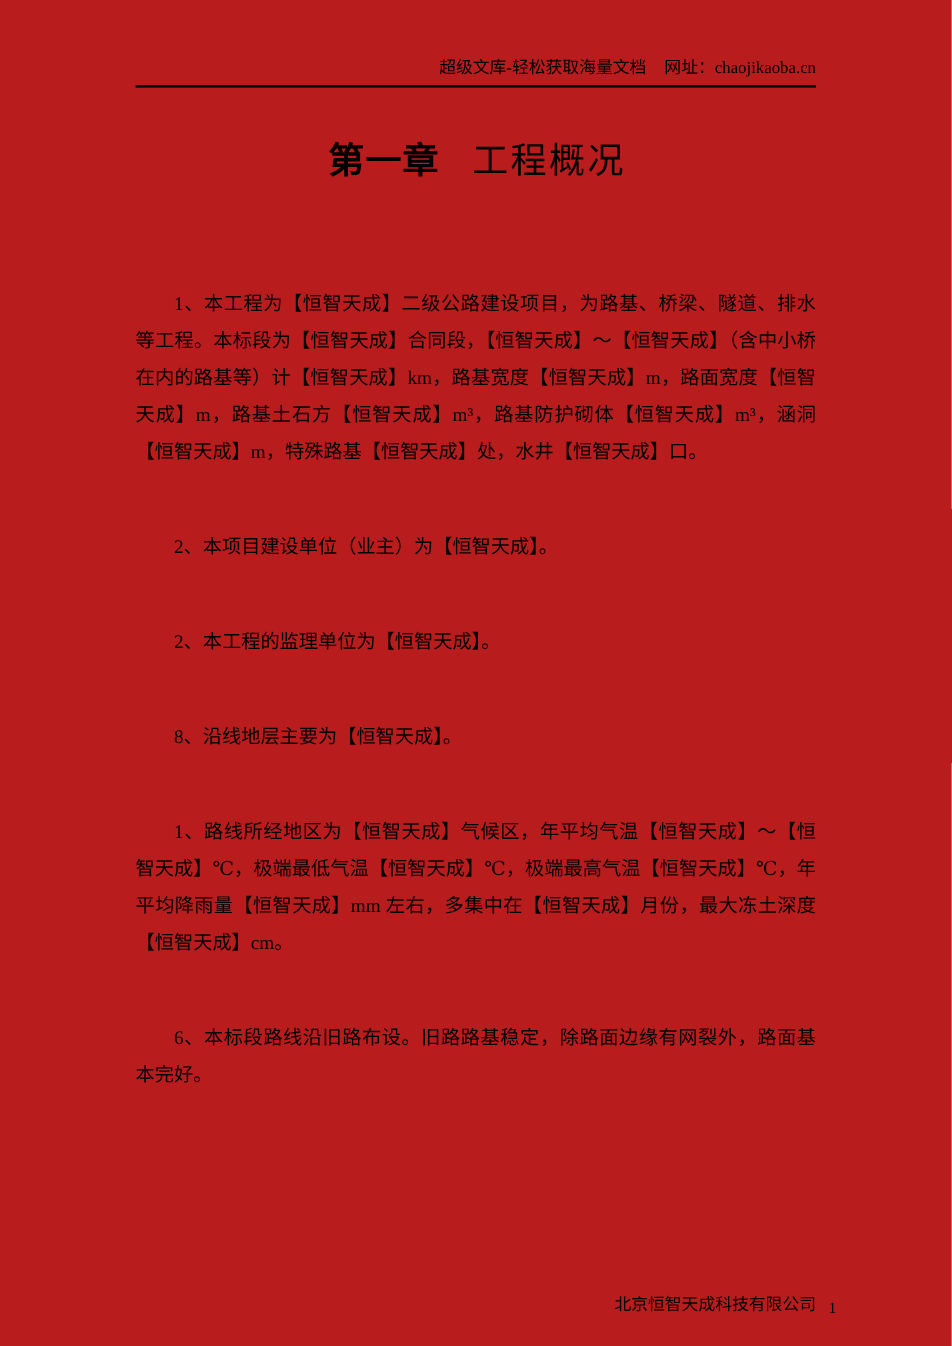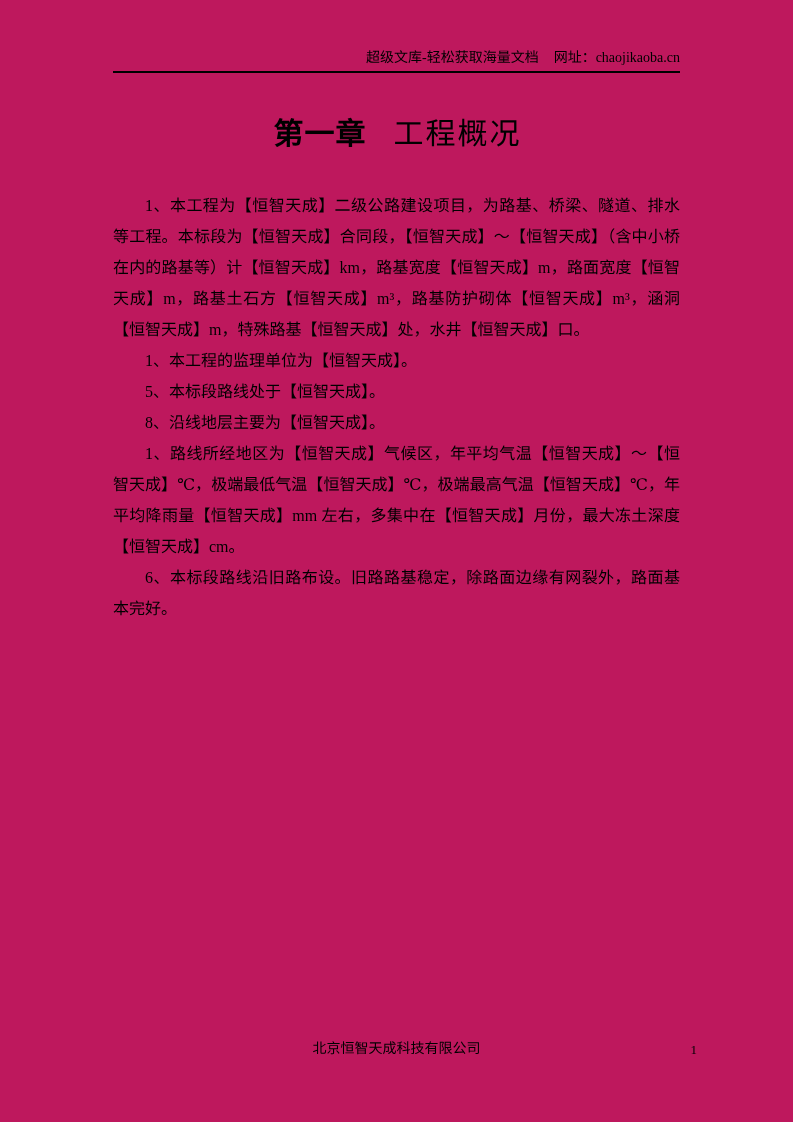--- a/index.html
+++ b/index.html
@@ -6,21 +6,21 @@
   html, body { background: #ffffff; }
   body {
     width: 793px; height: 1122px;
     font-family: "Liberation Serif", "DejaVu Serif", serif;
     color: #000000;
     overflow: hidden;
   }
   .page {
     position: relative;
     width: 793px; height: 1122px;
-    background: #be185d;
+    background: #b91c1c;
   }
   .header {
     position: absolute;
     top: 0; left: 113px; right: 113px;
     padding-top: 49px;
   }
   .header-line {
     text-align: right;
     font-size: 14px;
     line-height: 17px;
@@ -52,25 +52,26 @@
   }
   .doc-body {
     position: absolute;
     top: 190px; left: 113px; right: 113px;
     font-size: 16px;
     line-height: 31px;
     text-align: justify;
   }
   .doc-body p {
     text-indent: 2em;
+    margin-top: 48px;
   }
   .footer {
     position: absolute;
-    top: 1040px; left: 113px; right: 113px;
-    text-align: center;
+    top: 1080px; left: 113px; right: 113px;
+    text-align: right;
     font-size: 14px;
     line-height: 18px;
   }
   .page-number {
     position: absolute;
     top: 1px; right: -17px;
     font-size: 13px;
   }
 </style>
 </head>
@@ -83,22 +84,22 @@
       <span>超级文库-轻松获取海量文档</span><span class="header-url">网址：chaojikaoba.cn</span>
     </div>
   </div>
 
   <h1 class="title">
     <span class="chapter">第一章</span><span class="chapter-name">工程概况</span>
   </h1>
 
   <div class="doc-body">
     <p>1、本工程为【恒智天成】二级公路建设项目，为路基、桥梁、隧道、排水等工程。本标段为【恒智天成】合同段，【恒智天成】～【恒智天成】（含中小桥在内的路基等）计【恒智天成】km，路基宽度【恒智天成】m，路面宽度【恒智天成】m，路基土石方【恒智天成】m³，路基防护砌体【恒智天成】m³，涵洞【恒智天成】m，特殊路基【恒智天成】处，水井【恒智天成】口。</p>
-    <p>1、本工程的监理单位为【恒智天成】。</p>
-    <p>5、本标段路线处于【恒智天成】。</p>
+    <p>2、本项目建设单位（业主）为【恒智天成】。</p>
+    <p>2、本工程的监理单位为【恒智天成】。</p>
     <p>8、沿线地层主要为【恒智天成】。</p>
     <p>1、路线所经地区为【恒智天成】气候区，年平均气温【恒智天成】～【恒智天成】℃，极端最低气温【恒智天成】℃，极端最高气温【恒智天成】℃，年平均降雨量【恒智天成】mm 左右，多集中在【恒智天成】月份，最大冻土深度【恒智天成】cm。</p>
     <p>6、本标段路线沿旧路布设。旧路路基稳定，除路面边缘有网裂外，路面基本完好。</p>
   </div>
 
   <div class="footer">
     <span>北京恒智天成科技有限公司</span>
     <span class="page-number">1</span>
   </div>
 

